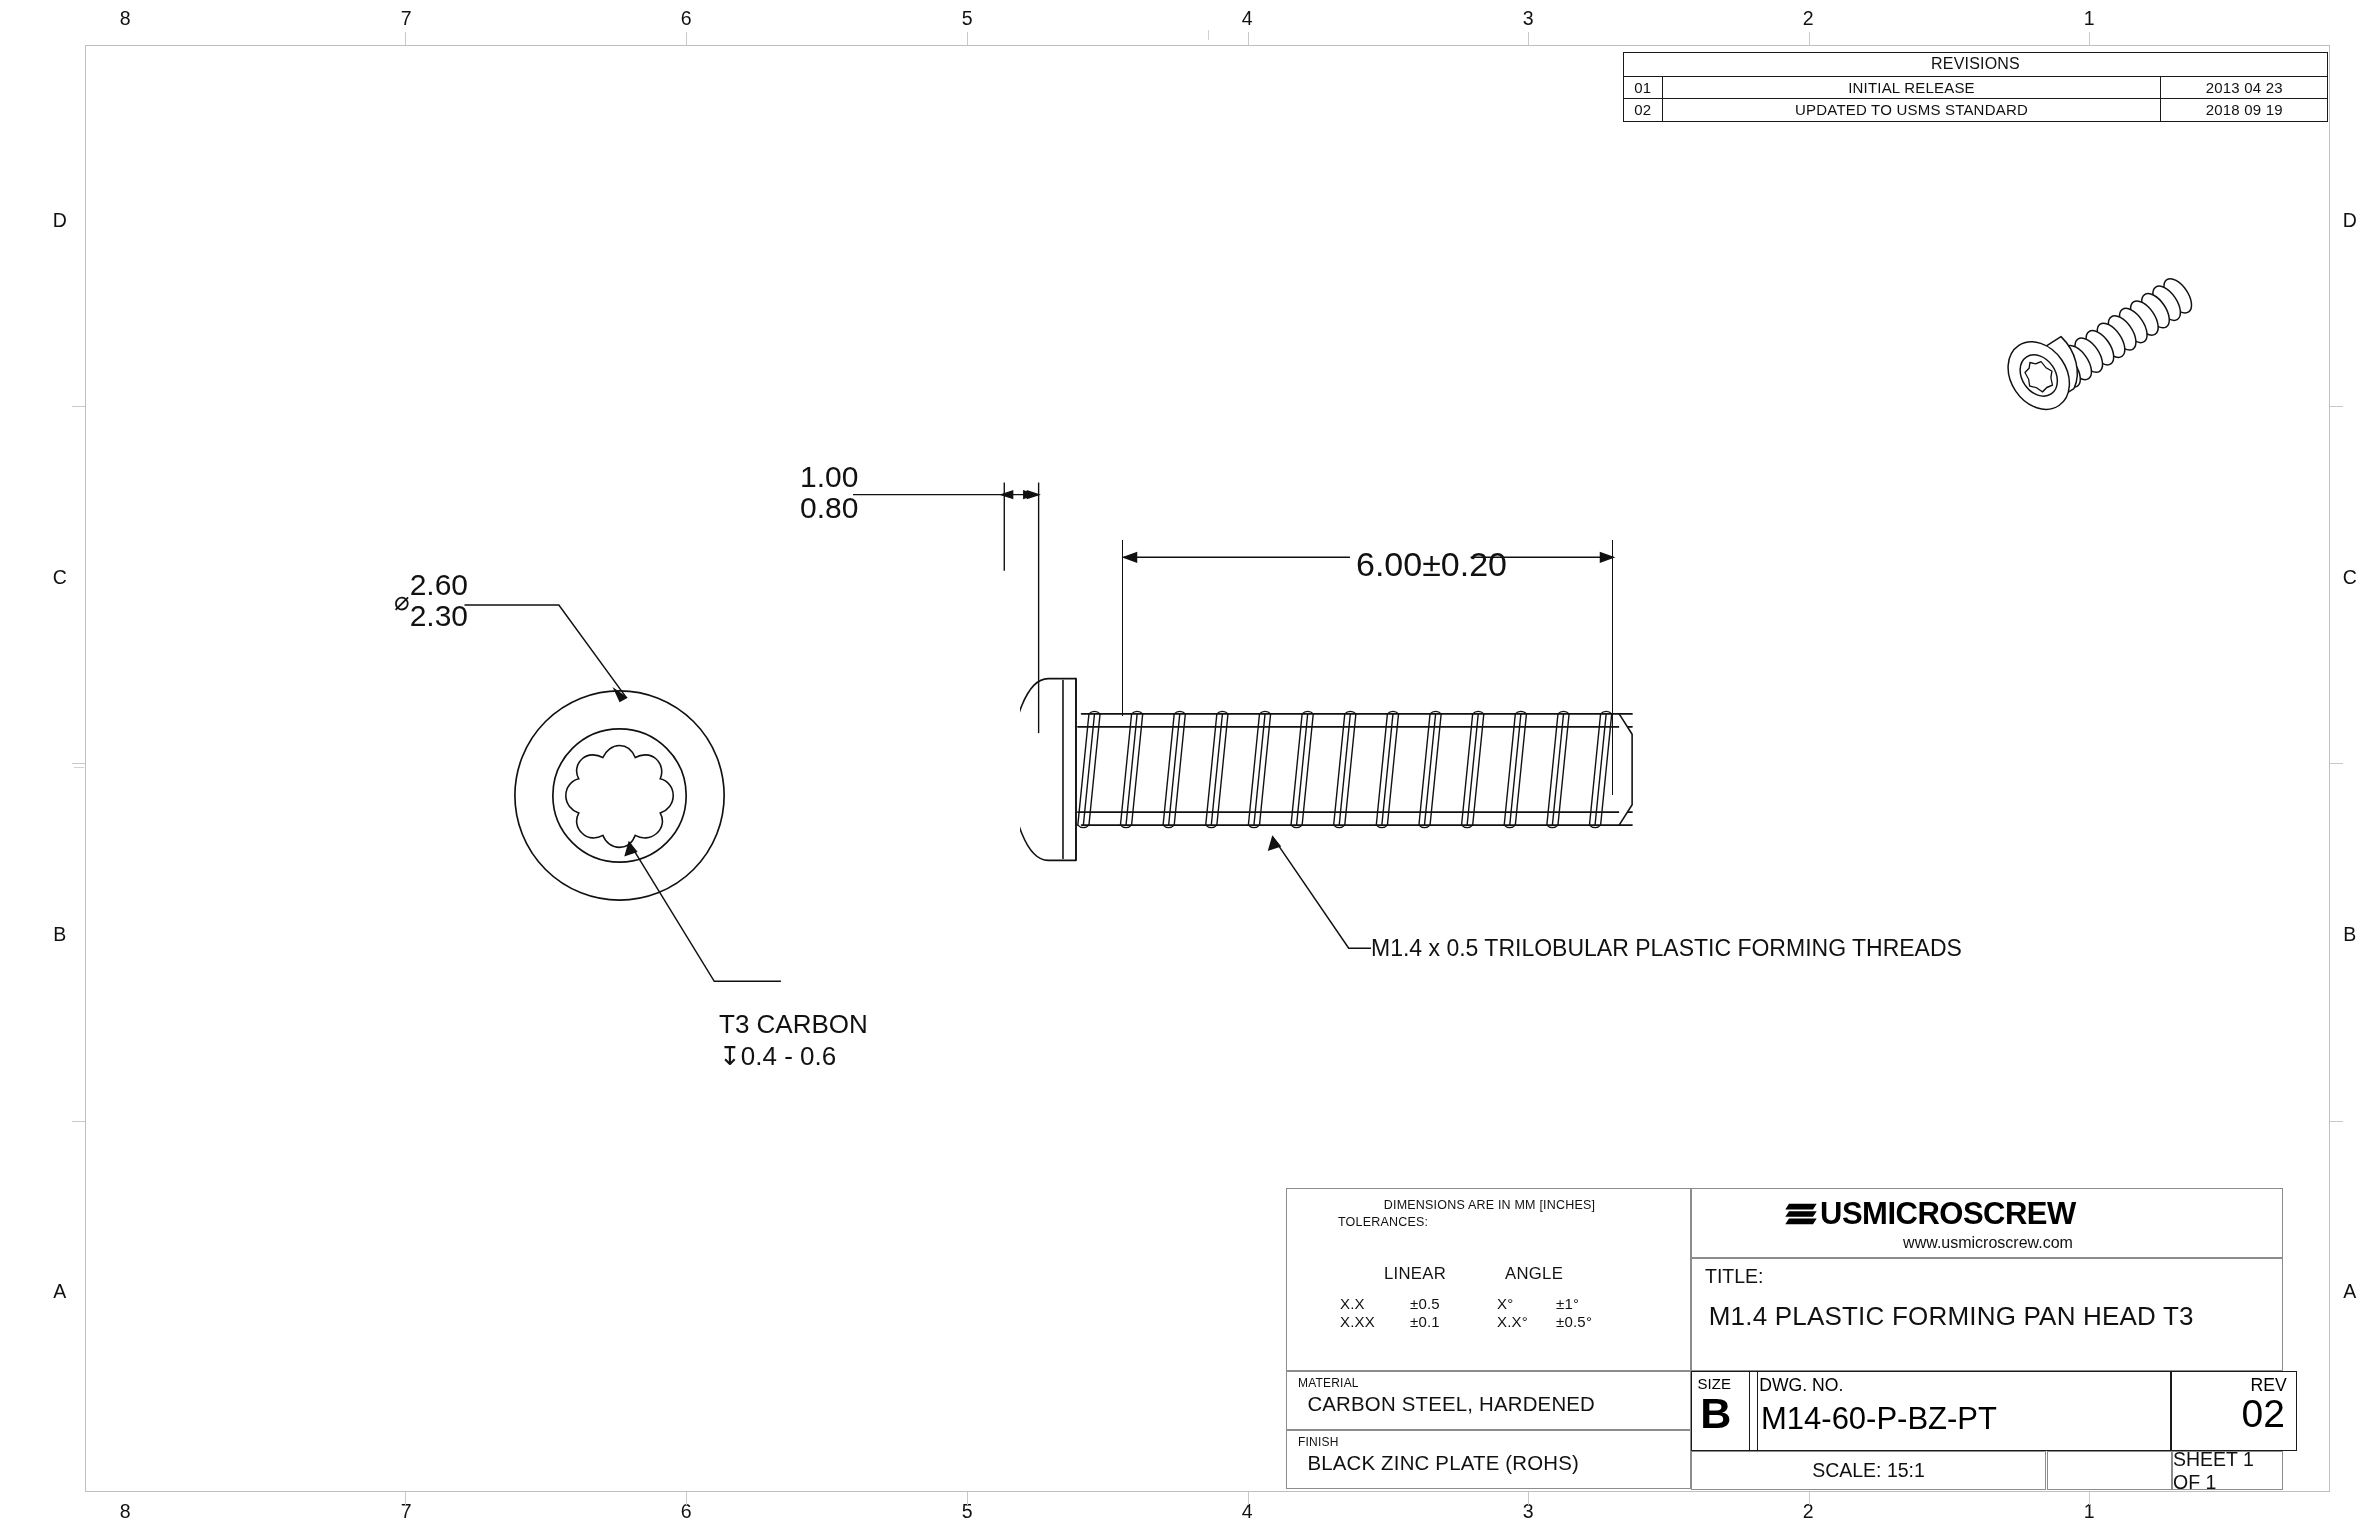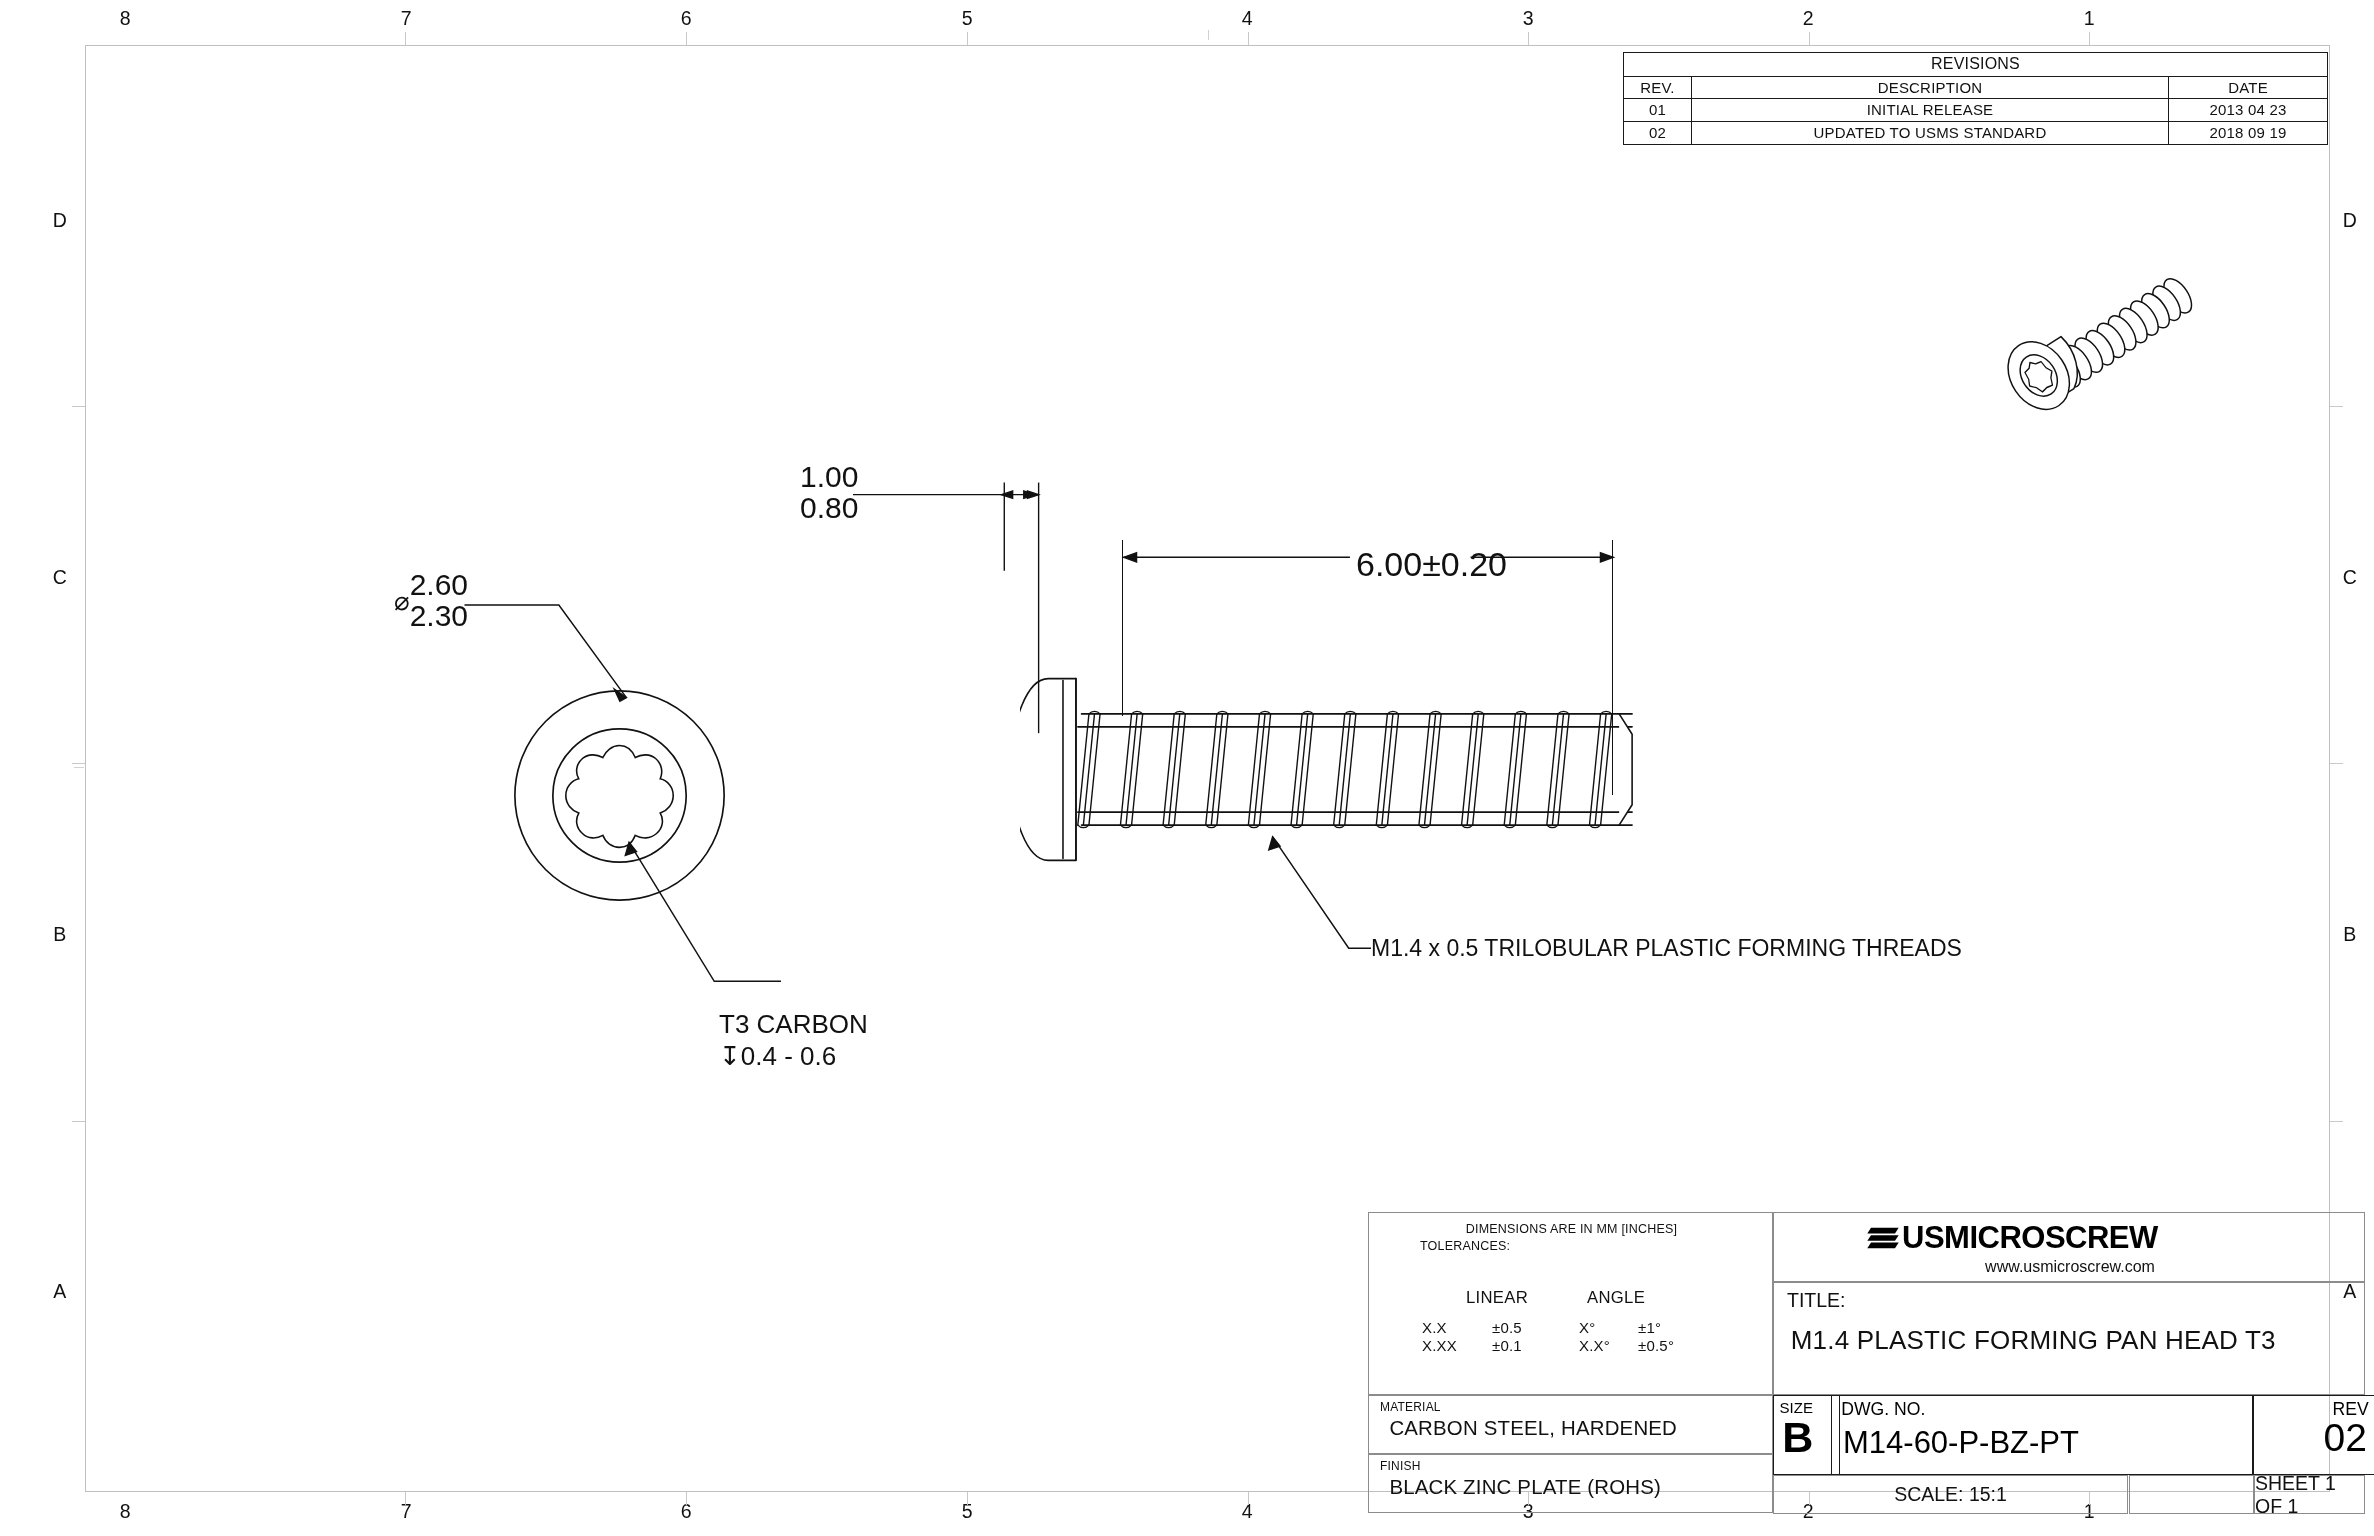--- a/index.html
+++ b/index.html
@@ -76,26 +76,25 @@
     color: #111;
     letter-spacing: 0.2px;
   }
   .rev-title-cell { font-size: 16px !important; }
   .rev-c1 { width: 67px; }
   .rev-c3 { width: 158px; }
 
   
   .tb {
     position: absolute;
-    left: 1368px;
+    left: 1286px;
     top: 1188px;
     width: 997px;
     height: 301px;
     box-sizing: border-box;
-    margin-top: 24px;
   }
   .tb .cell {
     position: absolute;
     box-sizing: border-box;
   }
   .tb-border { border: 1.3px solid #8c8c8c; }
   .tb-border-dark { border: 1.4px solid #1a1a1a; }
 
   .tol-box { left:0; top:0; width:405px; height:183px; }
   .mat-box { left:0; top:183px; width:405px; height:59px; }
@@ -245,25 +244,20 @@
   <div class="zone zone-right" style="left:2336px; top:1280px;">A</div>
 
   <div class="tick tick-h" style="left:2330px; top:406px;"></div>
   <div class="tick tick-h" style="left:2330px; top:763px;"></div>
   <div class="tick tick-h" style="left:2330px; top:1121px;"></div>
 
   <table class="rev-table">
     <tbody>
         <tr>
       <td colspan="3" class="rev-title-cell">REVISIONS</td>
-    </tr>
-    <tr>
-      <td class="rev-c1">REV.</td>
-      <td>DESCRIPTION</td>
-      <td class="rev-c3">DATE</td>
     </tr>
     <tr>
       <td>01</td>
       <td>INITIAL RELEASE</td>
       <td>2013 04 23</td>
     </tr>
     <tr>
       <td>02</td>
       <td>UPDATED TO USMS STANDARD</td>
       <td>2018 09 19</td>

